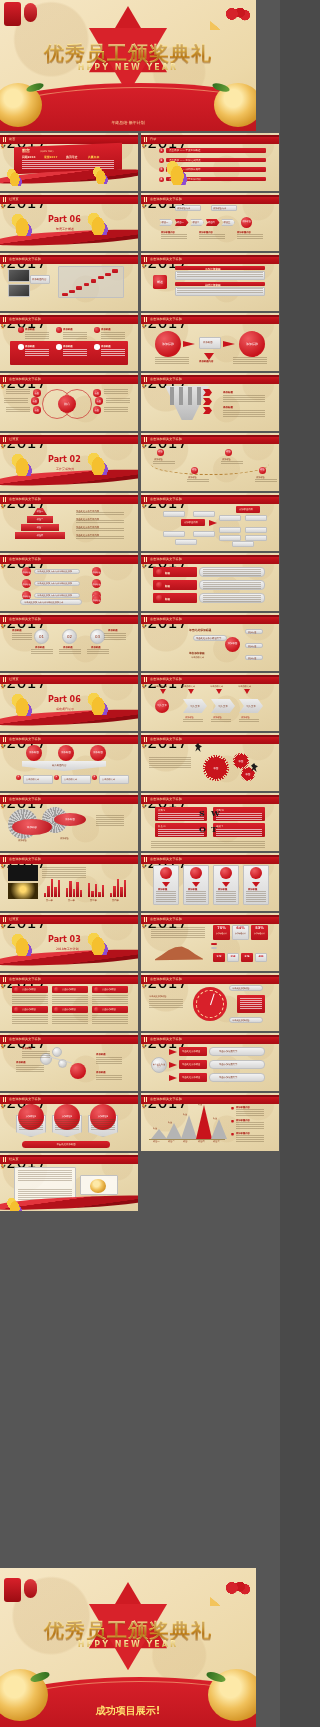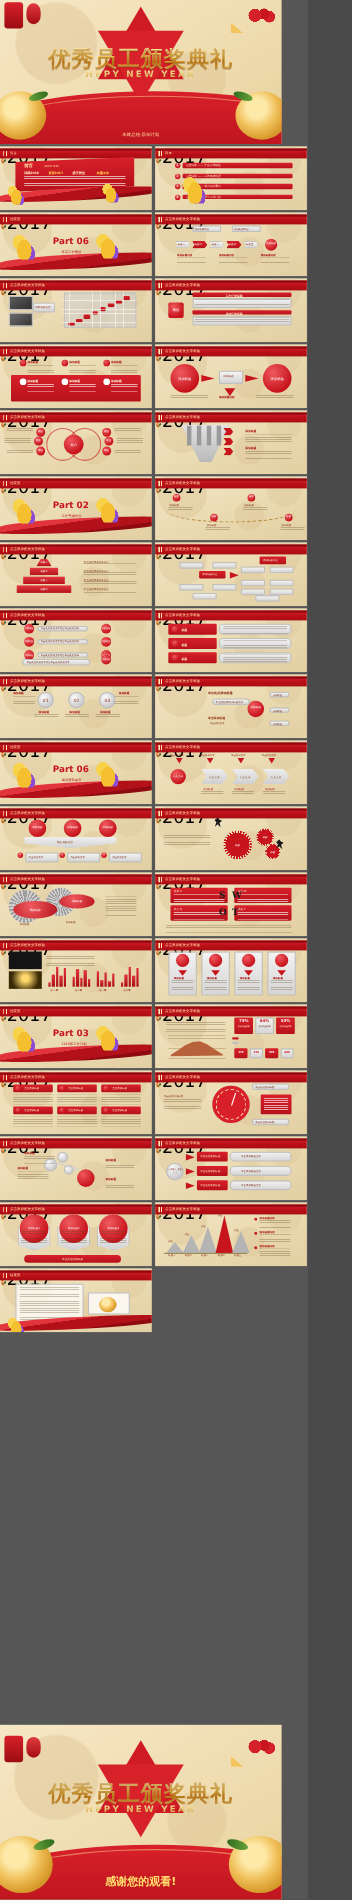--- a/index.html
+++ b/index.html
@@ -859,20 +859,20 @@
       <div class="star dn" style="position:absolute;left:-62px;top:35px;"></div>
     </div>
 
     <div class="goldtitle" style="top:49px;font-size:20px;letter-spacing:1px;">优秀员工颁奖典礼</div>
     <div class="hnyear" style="top:72px;font-size:8px;">HPPY NEW YEAR</div>
 
     <div style="position:absolute;left:-40px;bottom:-46px;width:360px;height:96px;border-radius:50%;
                 background:linear-gradient(180deg,#d8202a,#a80d14);"></div>
     <div style="position:absolute;left:-28px;bottom:-38px;width:336px;height:84px;border-radius:50%;
                 border:.8px solid rgba(255,220,150,.5);"></div>
-    <div style="position:absolute;left:50%;transform:translateX(-50%);bottom:9px;font-size:10px;font-weight:bold;color:#ffdf6e;white-space:nowrap;">感谢您的观看!</div>
+    <div style="position:absolute;left:50%;transform:translateX(-50%);bottom:9px;font-size:10px;font-weight:bold;color:#ffdf6e;white-space:nowrap;">成功项目展示!</div>
 
     <div class="peony" style="left:-8px;bottom:6px;width:56px;height:52px;"></div>
     <div class="peony" style="right:-8px;bottom:6px;width:56px;height:52px;"></div>
     <div style="position:absolute;left:30px;bottom:46px;width:20px;height:8px;background:linear-gradient(90deg,#6aa23a,#2f6d1f);border-radius:50%;transform:rotate(-18deg);"></div>
     <div style="position:absolute;right:30px;bottom:46px;width:20px;height:8px;background:linear-gradient(270deg,#6aa23a,#2f6d1f);border-radius:50%;transform:rotate(18deg);"></div>
   </div>
 </div>
 
 </body></html>

